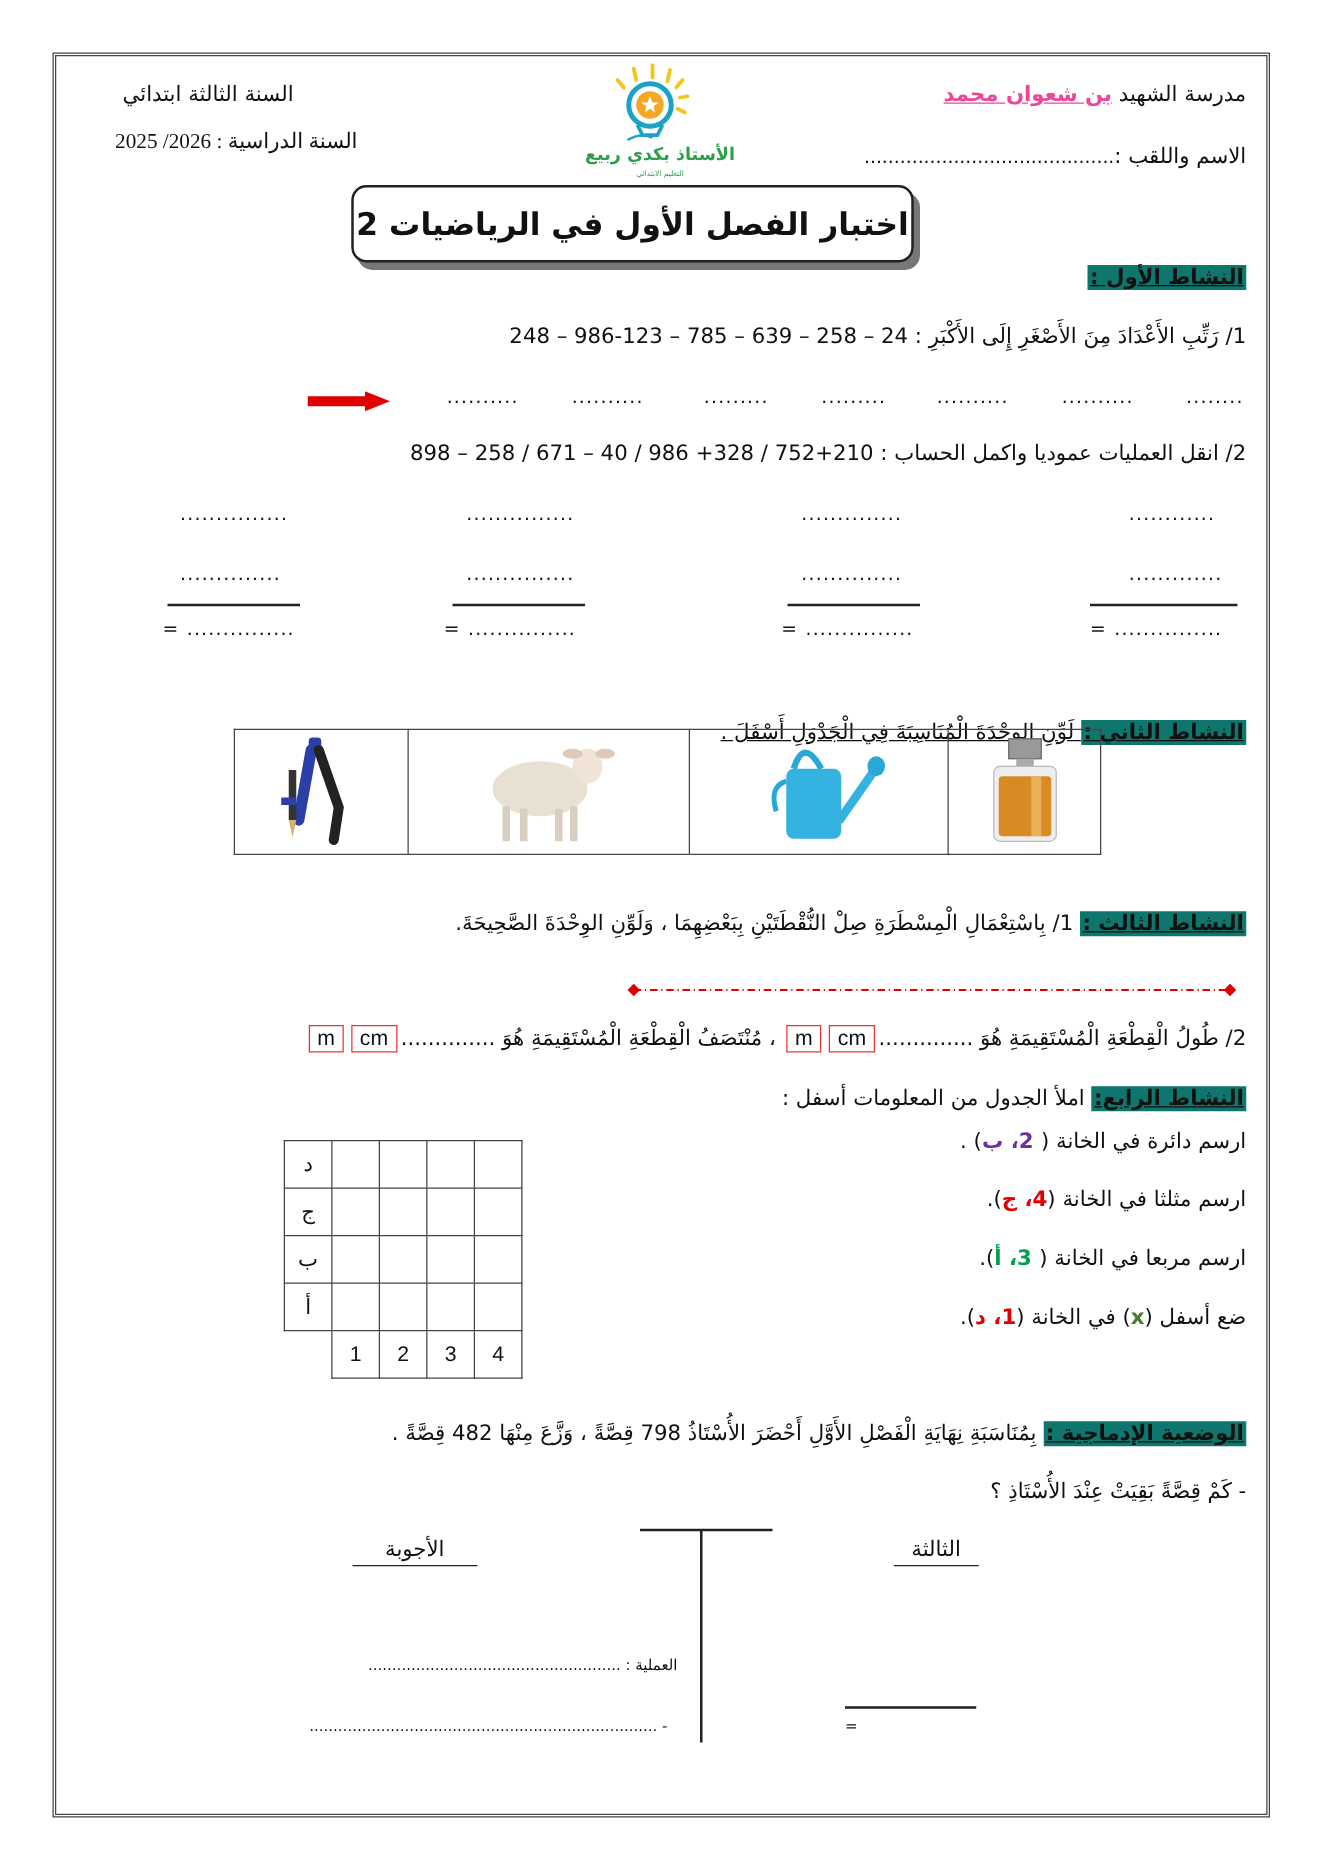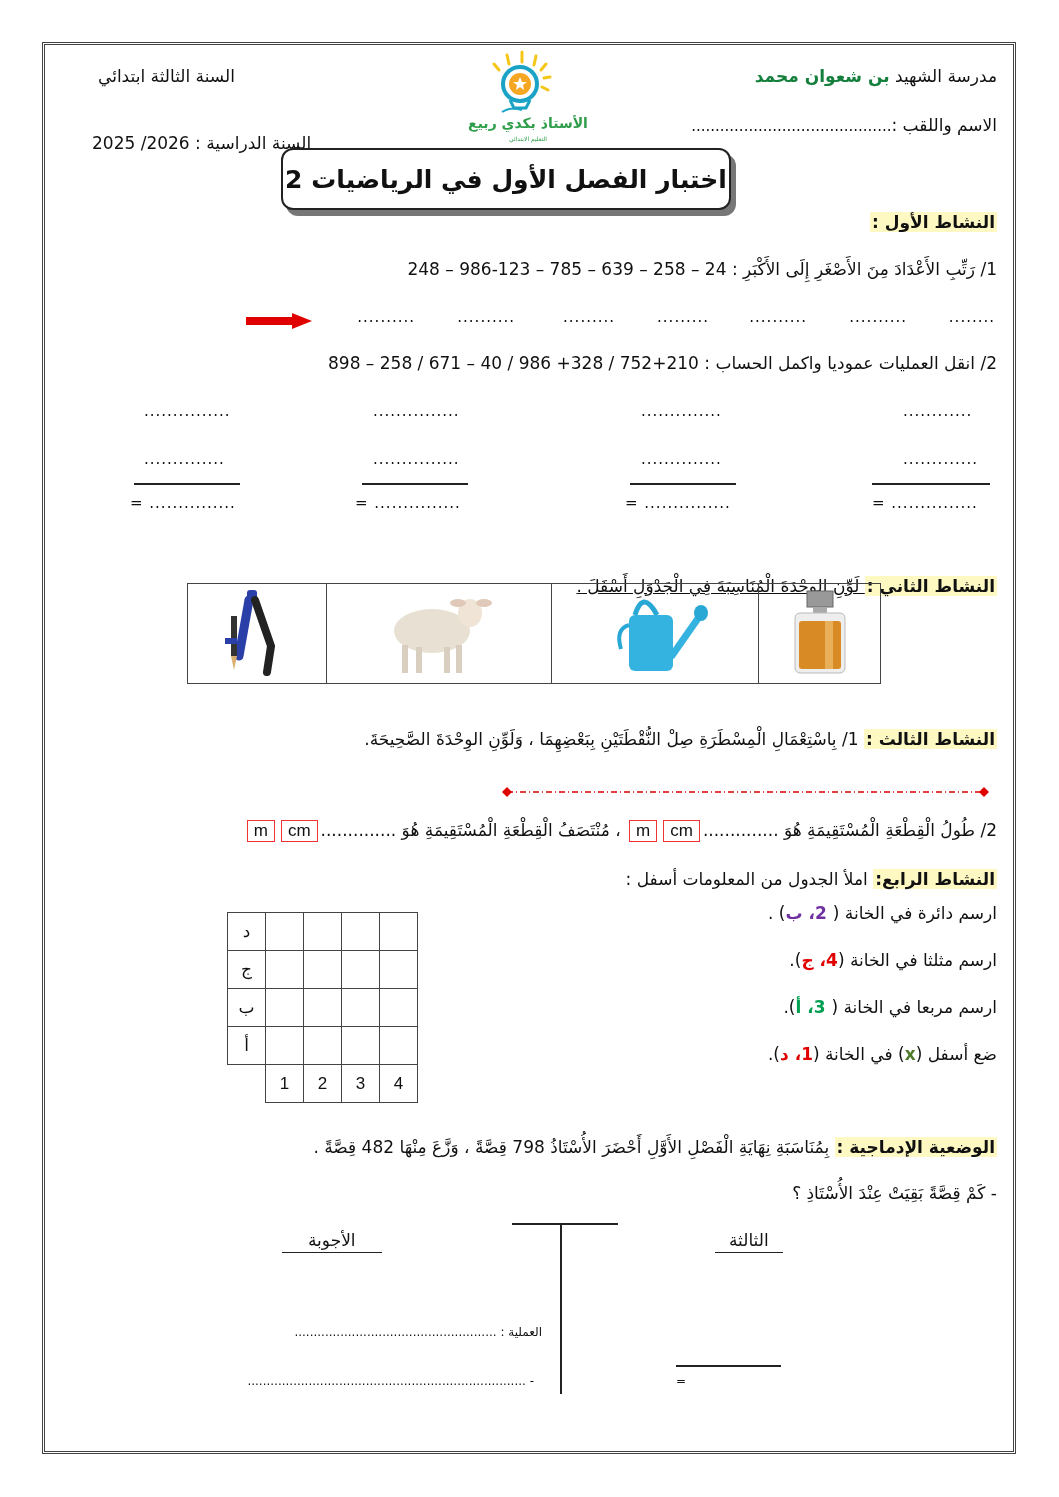--- a/index.html
+++ b/index.html
@@ -2,22 +2,22 @@
 <html><head>
 <meta charset="utf-8">
 <style>
   * { box-sizing: border-box; margin: 0; padding: 0; }
   html, body { width: 1059px; height: 1497px; background: #ffffff; }
   body { position: relative; font-family: "DejaVu Sans", sans-serif; color: #111; direction: rtl; overflow: hidden; }
   .frame { position: absolute; left: 42px; top: 42px; width: 974px; height: 1412px; border: 3px double #444; }
   .abs { position: absolute; white-space: nowrap; }
   .t18 { font-size: 17px; }
   .t17 { font-size: 12px; }
-  .red { color: #15803d; font-weight: bold; }
-  .hl { background: #fef9c3; font-weight: bold; padding: 0 2px; }
+  .red { color: #ec4899; font-weight: bold; text-decoration: underline; }
+  .hl { background: #0f766e; font-weight: bold; text-decoration: underline; padding: 0 2px; }
   .ltr { direction: ltr; unicode-bidi: embed; }
   .title-box { position: absolute; left: 281px; top: 148px; width: 450px; height: 62px; border: 2px solid #222; border-radius: 12px; background: #fff; box-shadow: 5px 6px 0 #777; display: flex; align-items: center; justify-content: center; font-size: 25px; font-weight: bold; }
   .logo { position: absolute; left: 462px; top: 50px; width: 132px; height: 95px; }
   .dots { letter-spacing: 1px; font-size: 15px; }
   .arrow { position: absolute; left: 246px; top: 313px; width: 66px; height: 16px; }
   .hline { position: absolute; height: 2px; background: #222; }
   .vline { position: absolute; width: 2px; background: #222; }
   table.units { position: absolute; left: 187px; top: 583px; width: 694px; border-collapse: collapse; direction: ltr; }
   table.units td { border: 1.5px solid #444; text-align: center; font-family: "Liberation Sans", sans-serif; font-size: 19px; }
   table.units tr.img-row td { height: 100px; }
@@ -39,21 +39,21 @@
 
 <div class="abs t18" style="right:62px; top:66px;">
   <span>مدرسة الشهيد</span>
   <span class="red">بن شعوان محمد</span>
 </div>
 <div class="abs t18" style="left:98px; top:66px;">السنة الثالثة ابتدائي</div>
 
 <div class="abs t18" style="right:62px; top:115px;">
   <span>الاسم واللقب :</span><span class="dots">..........................................</span>
 </div>
-<div class="abs t18" style="left:92px; top:133px;">
+<div class="abs t18" style="left:92px; top:102px;font-family:Liberation Serif, serif;">
   <span>السنة الدراسية :</span>
   <span class="ltr">2025 /2026</span>
 </div>
 
 <div class="logo">
   <svg width="132" height="95" viewBox="0 0 132 95">
     <g stroke="#f5c518" stroke-width="3" stroke-linecap="round">
       <line x1="45" y1="5" x2="47" y2="14"></line>
       <line x1="60" y1="2" x2="60" y2="12"></line>
       <line x1="74" y1="6" x2="72" y2="15"></line>

